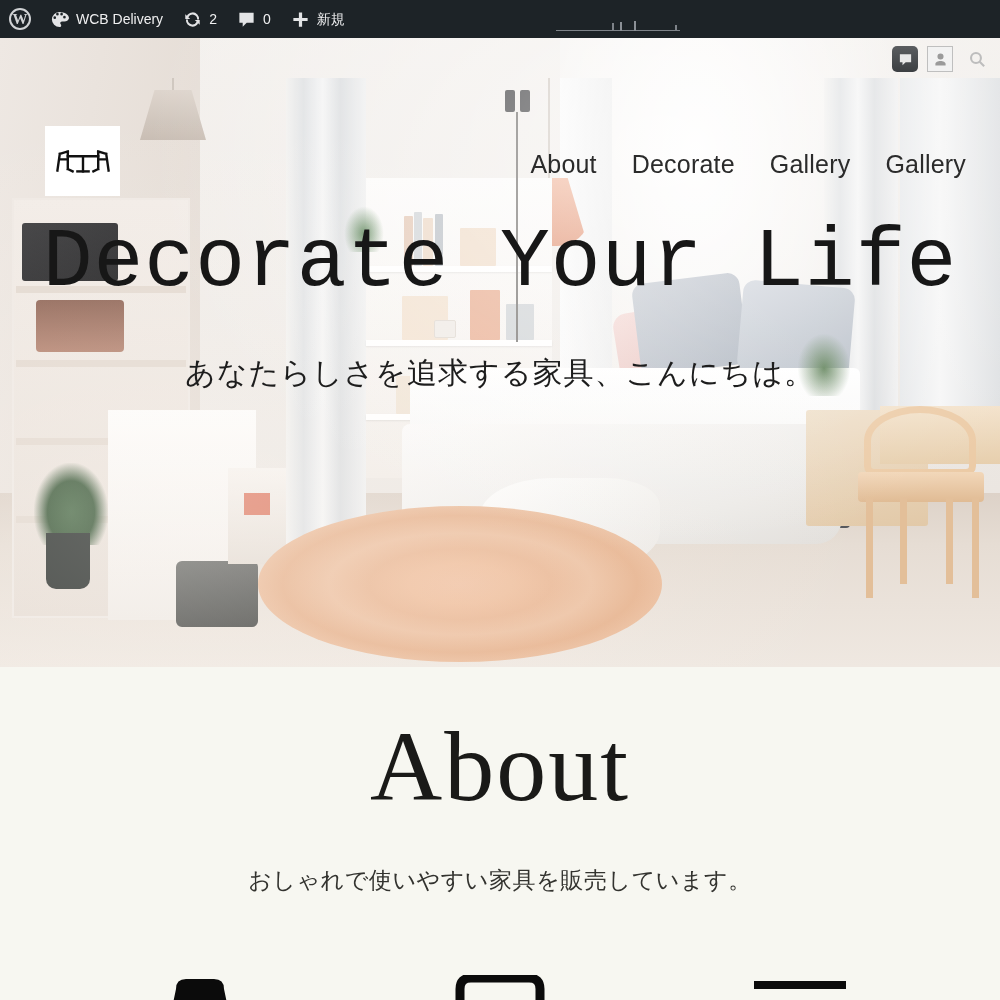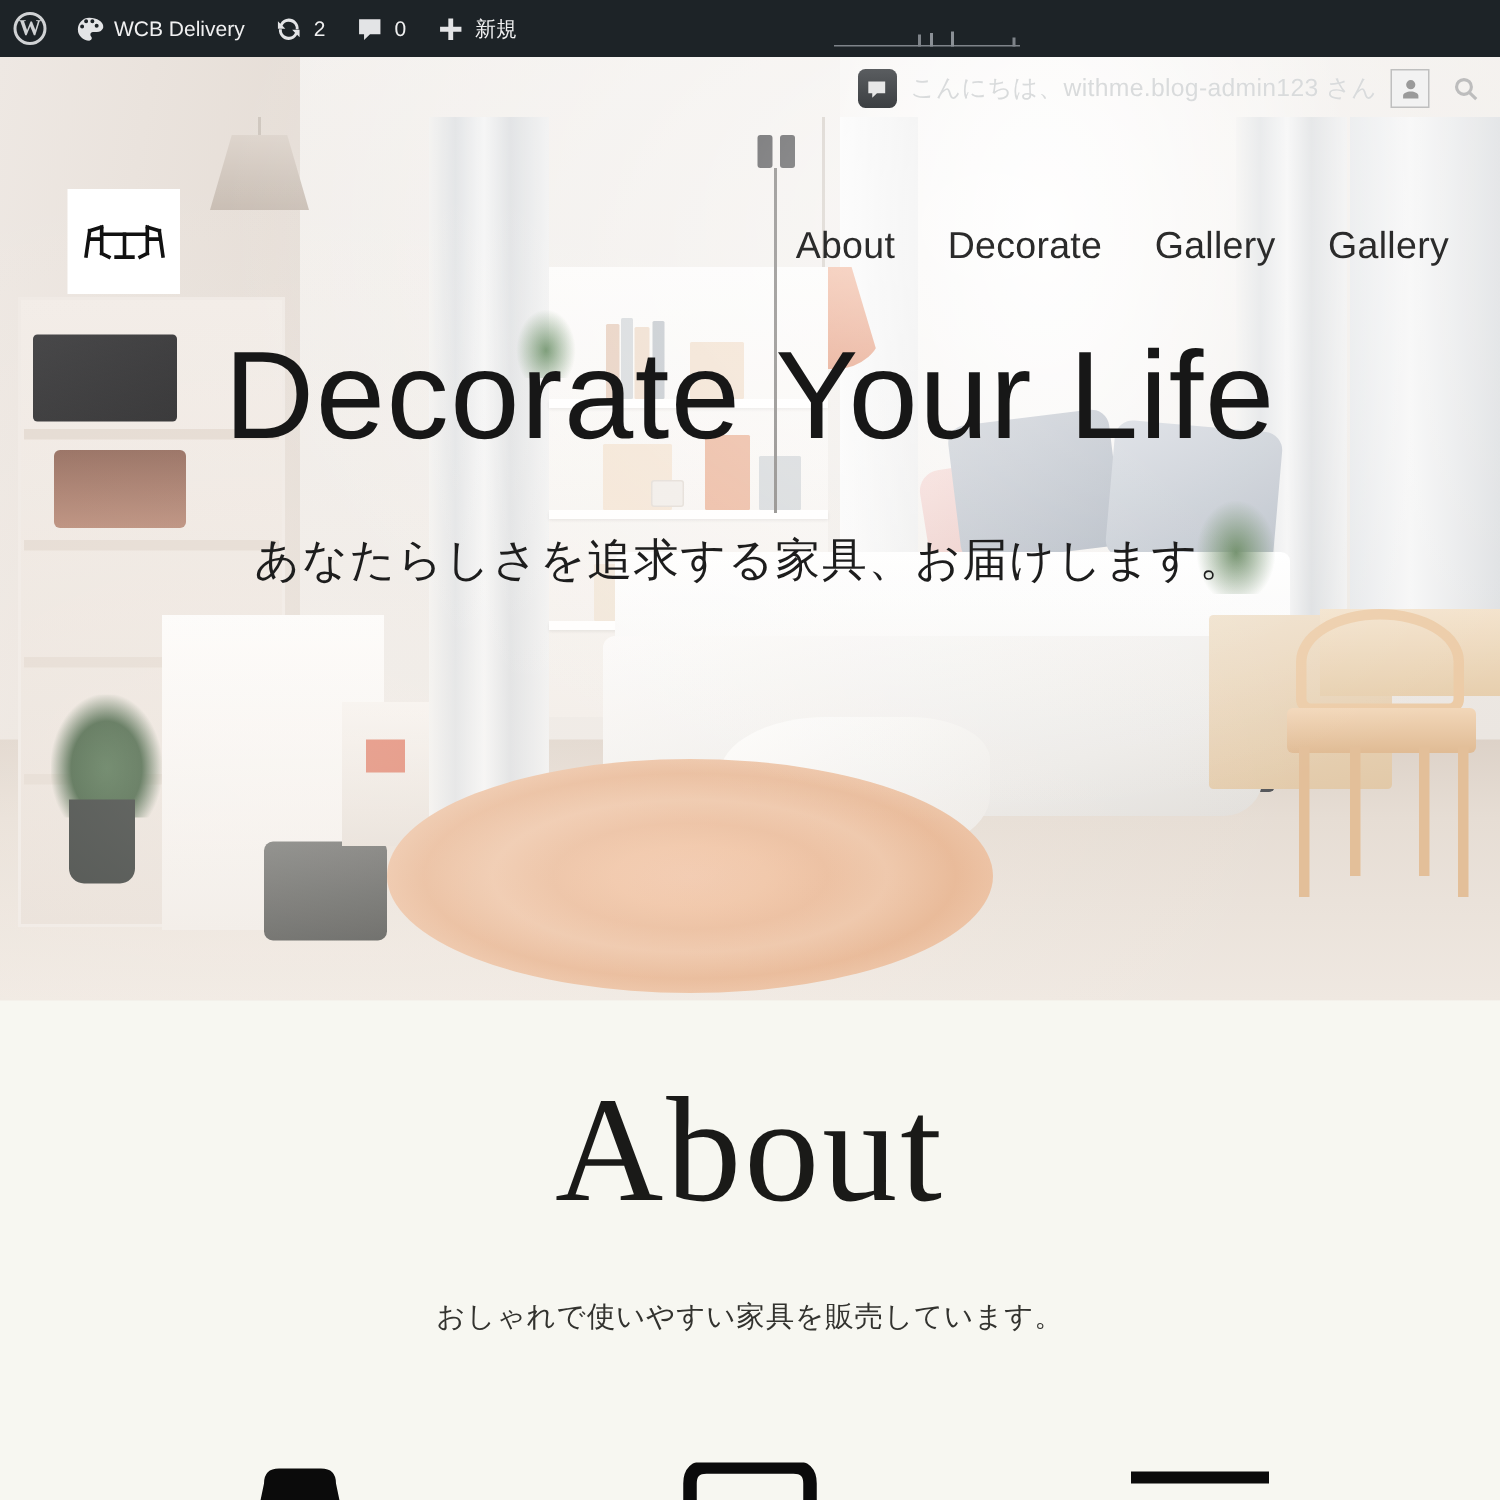--- a/index.html
+++ b/index.html
@@ -212,41 +212,41 @@
     font-size:25px; color:#2b2b2b; text-decoration:none;
     font-family:"Liberation Sans", sans-serif; font-weight:400;
     letter-spacing:.2px; white-space:nowrap;
   }
 
   
   #hero-copy{ position:absolute; left:0; top:0; width:1000px; height:629px;
     z-index:15; display:flex; flex-direction:column;
     align-items:center; justify-content:center; padding-bottom:128px; }
   #hero-title{
-    font-family:Liberation Sans, sans-serif;
+    font-family:Liberation Mono, monospace;
     font-size:83px; font-weight:400; color:#171717;
     letter-spacing:1px; line-height:1.05; white-space:nowrap;margin-top:37px;
   }
   #hero-sub{
     margin-top:46px; font-size:30px; color:#1d1d1d;
     font-family:"Liberation Sans", sans-serif; letter-spacing:1px; white-space:nowrap;
   }
 
   
   #about{
     position:absolute; top:667px; left:0; width:1000px; height:333px;
     background:#F7F7F1; text-align:center; overflow:hidden;
   }
   #about-title{
     font-family:"Liberation Serif", serif;
     font-size:100px; font-weight:400; color:#1a1a18;
     line-height:1; letter-spacing:2px; padding-top:50px;
   }
   #about-lead{
-    margin-top:48px; font-size:19px; color:#33332f;
+    margin-top:48px; font-size:23px; color:#33332f;
     font-family:"Liberation Sans", sans-serif; letter-spacing:.6px;
   }
   #about-icons{
     position:absolute; top:975px; left:0; width:1000px; height:25px;
     display:flex; justify-content:center; gap:160px; z-index:5;
   }
   .about-ico{ width:140px; height:25px; position:relative; }
   .about-ico svg{ position:absolute; left:0; top:0; width:140px; height:90px; display:block; }
 </style>
 </head>
@@ -303,21 +303,20 @@
       <span class="t4"></span>
   </div>
 </div>
 
 <div id="ab-greeting">
   <span class="greet-comment">
     <svg viewBox="0 0 20 20">
         <path d="M2.5 3h15v10.5h-7.3L6 17.6v-4.1H2.5V3z"></path>
       </svg>
   </span>
-  <span class="greet-text">こんにちは、withme.blog-admin123 さん</span>
   <span class="greet-avatar">
     <svg viewBox="0 0 20 20">
         <path d="M10 10a3.6 3.6 0 100-7.2A3.6 3.6 0 0010 10zm0 1.8c-3 0-6 1.5-6 3.3v2.1h12v-2.1c0-1.8-3-3.3-6-3.3z"></path>
       </svg>
   </span>
   <span class="greet-search">
     <svg viewBox="0 0 20 20">
         <circle cx="8.4" cy="8.4" r="5.2"></circle>
         <line x1="12.3" y1="12.3" x2="17" y2="17"></line>
       </svg>
@@ -414,21 +413,21 @@
 
   <nav id="site-nav">
     <a href="#">About</a>
     <a href="#">Decorate</a>
     <a href="#">Gallery</a>
     <a href="#">Gallery</a>
   </nav>
 
   <div id="hero-copy">
     <h1 id="hero-title">Decorate Your Life</h1>
-    <p id="hero-sub">あなたらしさを追求する家具、お届けします。</p>
+    <p id="hero-sub">あなたらしさを追求する家具、こんにちは。</p>
   </div>
 </div>
 
 <section id="about">
   <h2 id="about-title">About</h2>
   <p id="about-lead">おしゃれで使いやすい家具を販売しています。</p>
 </section>
 
 <div id="about-icons">
   <div class="about-ico">

